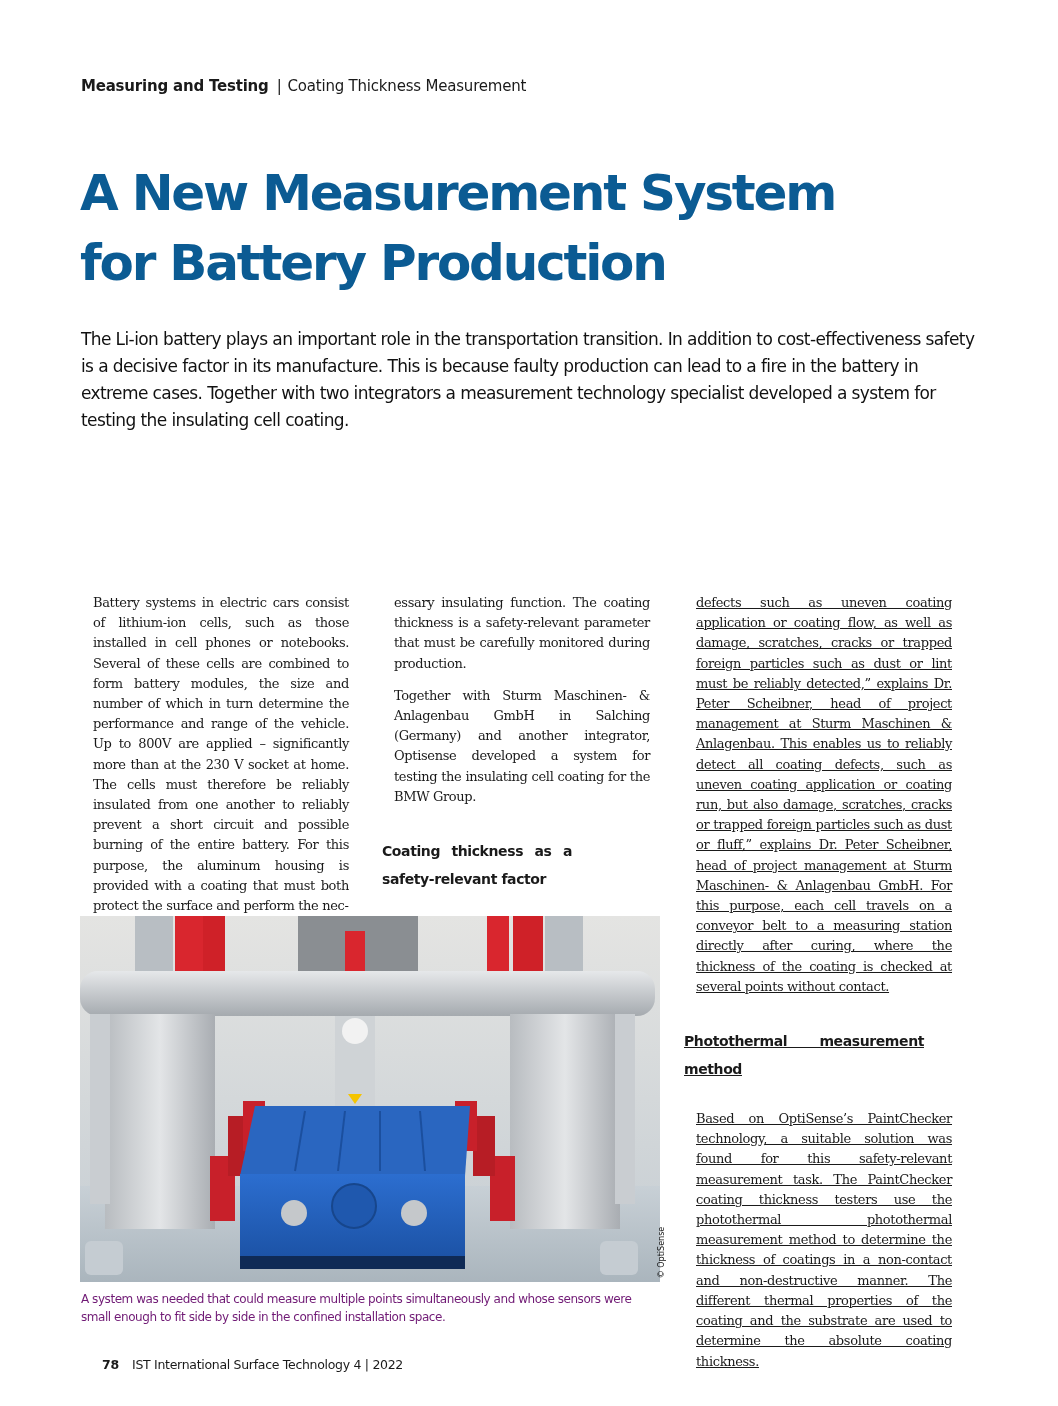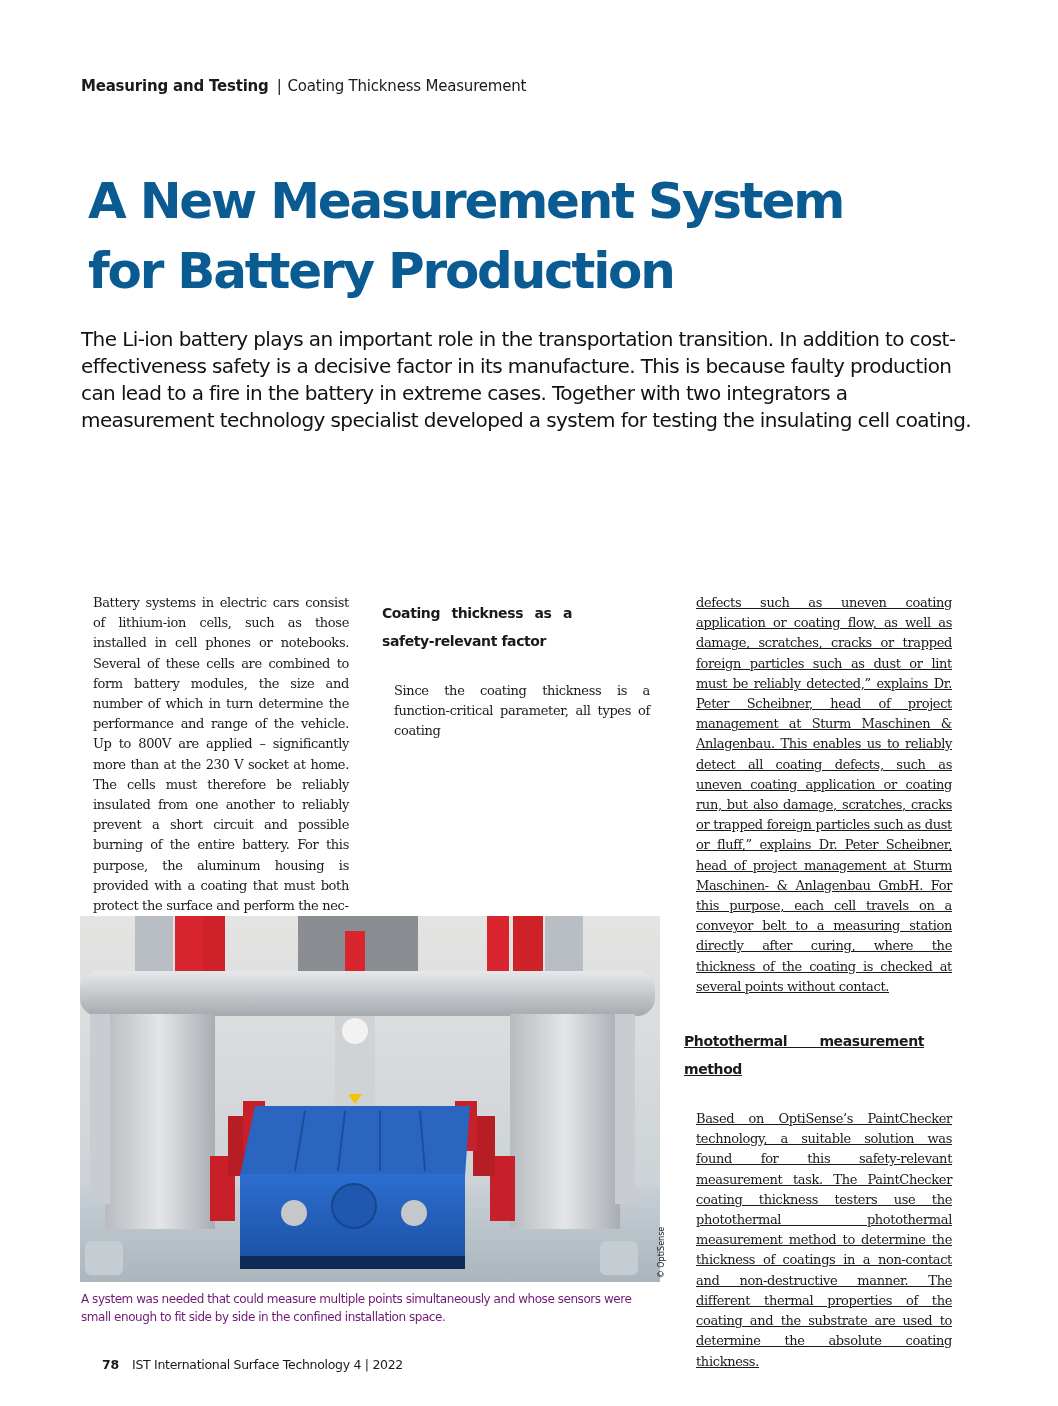--- a/index.html
+++ b/index.html
@@ -1,21 +1,21 @@
 <!DOCTYPE html>
 <html><head>
 <meta charset="utf-8">
 <style>
   html, body { margin: 0; padding: 0; background: #ffffff; }
   body { width: 1058px; height: 1406px; position: relative; overflow: hidden; color: #1a1a1a; }
   .header { position: absolute; left: 81px; top: 32px; font-family: "DejaVu Sans", sans-serif; font-size: 15px; letter-spacing: -0.2px; white-space: nowrap; margin-top: 45px; }
   .header .section { font-weight: bold; }
   .header .sep { margin: 0 6px 0 8px; }
-  .title { position: absolute; left: 80px; top: 158px; width: 940px; margin: 8px; font-family: "DejaVu Sans", sans-serif; font-weight: bold; font-size: 50px; line-height: 70px; color: #0b5b93; letter-spacing: -2.2px; }
-  .lead { position: absolute; left: 81px; top: 326px; width: 900px; margin: 0; font-family: "DejaVu Sans", sans-serif; font-size: 20px; line-height: 27px; letter-spacing: -0.6px; color: #111; }
+  .title { position: absolute; left: 80px; top: 158px; width: 940px; margin: 0; font-family: "DejaVu Sans", sans-serif; font-weight: bold; font-size: 50px; line-height: 70px; color: #0b5b93; letter-spacing: -2.2px; }
+  .lead { position: absolute; left: 81px; top: 326px; width: 900px; margin: 0; font-family: "DejaVu Sans", sans-serif; font-size: 17px; line-height: 27px; letter-spacing: -0.6px; color: #111; }
   .col { position: absolute; width: 280px; font-family: "DejaVu Serif", serif; font-size: 13px; line-height: 20.2px; letter-spacing: -0.35px; color: #1a1a1a; text-align: justify; }
   .col p { margin: 12px; }
   .col h3 { margin: 0; font-family: "DejaVu Sans", sans-serif; font-weight: bold; font-size: 14px; line-height: 28px; letter-spacing: -0.4px; }
   .col1 { left: 81px; top: 581px; }
   .col2 { left: 382px; top: 581px; }
   .col3 { left: 684px; top: 581px; text-decoration: underline; }
   .gap-h { height: 18px; }
   .gap-p { height: 14px; }
   .photo { position: absolute; left: 80px; top: 916px; width: 580px; height: 366px; overflow: hidden; background: #c9d0d5; }
   .credit { position: absolute; left: 658px; top: 1226px; width: 10px; height: 58px; }
@@ -36,20 +36,22 @@
   <span>for Battery Production</span>
 </h1>
 
 <p class="lead">The Li-ion battery plays an important role in the transportation transition. In addition to cost-effectiveness safety is a decisive factor in its manufacture. This is because faulty production can lead to a fire in the battery in extreme cases. Together with two integrators a measurement technology specialist developed a system for testing the insulating cell coating.</p>
 
 <div class="col col1">
   <p>Battery systems in electric cars consist of lithium-ion cells, such as those installed in cell phones or notebooks. Several of these cells are combined to form battery modules, the size and number of which in turn determine the performance and range of the vehicle. Up to 800V are applied – significantly more than at the 230 V socket at home. The cells must therefore be reliably insulated from one another to reliably prevent a short circuit and possible burning of the entire battery. For this purpose, the aluminum housing is provided with a coating that must both protect the surface and perform the nec-</p>
 </div>
 
 <div class="col col2">
+  <p>essary insulating function. The coating thickness is a safety-relevant parameter that must be carefully monitored during production.</p>
+  <p>Together with Sturm Maschinen- &amp; Anlagenbau GmbH in Salching (Germany) and another integrator, Optisense developed a system for testing the insulating cell coating for the BMW Group.</p>
   <div class="gap-h"></div>
   <h3 style="width:190px">Coating thickness as a safety-relevant factor</h3>
   <div class="gap-p"></div>
   <p>Since the coating thickness is a function-critical parameter, all types of coating</p>
 </div>
 
 <div class="col col3">
   <p>defects such as uneven coating application or coating flow, as well as damage, scratches, cracks or trapped foreign particles such as dust or lint must be reliably detected,” explains Dr. Peter Scheibner, head of project management at Sturm Maschinen &amp; Anlagenbau. This enables us to reliably detect all coating defects, such as uneven coating application or coating run, but also damage, scratches, cracks or trapped foreign particles such as dust or fluff,” explains Dr. Peter Scheibner, head of project management at Sturm Maschinen- &amp; Anlagenbau GmbH. For this purpose, each cell travels on a conveyor belt to a measuring station directly after curing, where the thickness of the coating is checked at several points without contact.</p>
   <div class="gap-h"></div>
   <h3 style="width:240px">Photothermal measurement method</h3>

